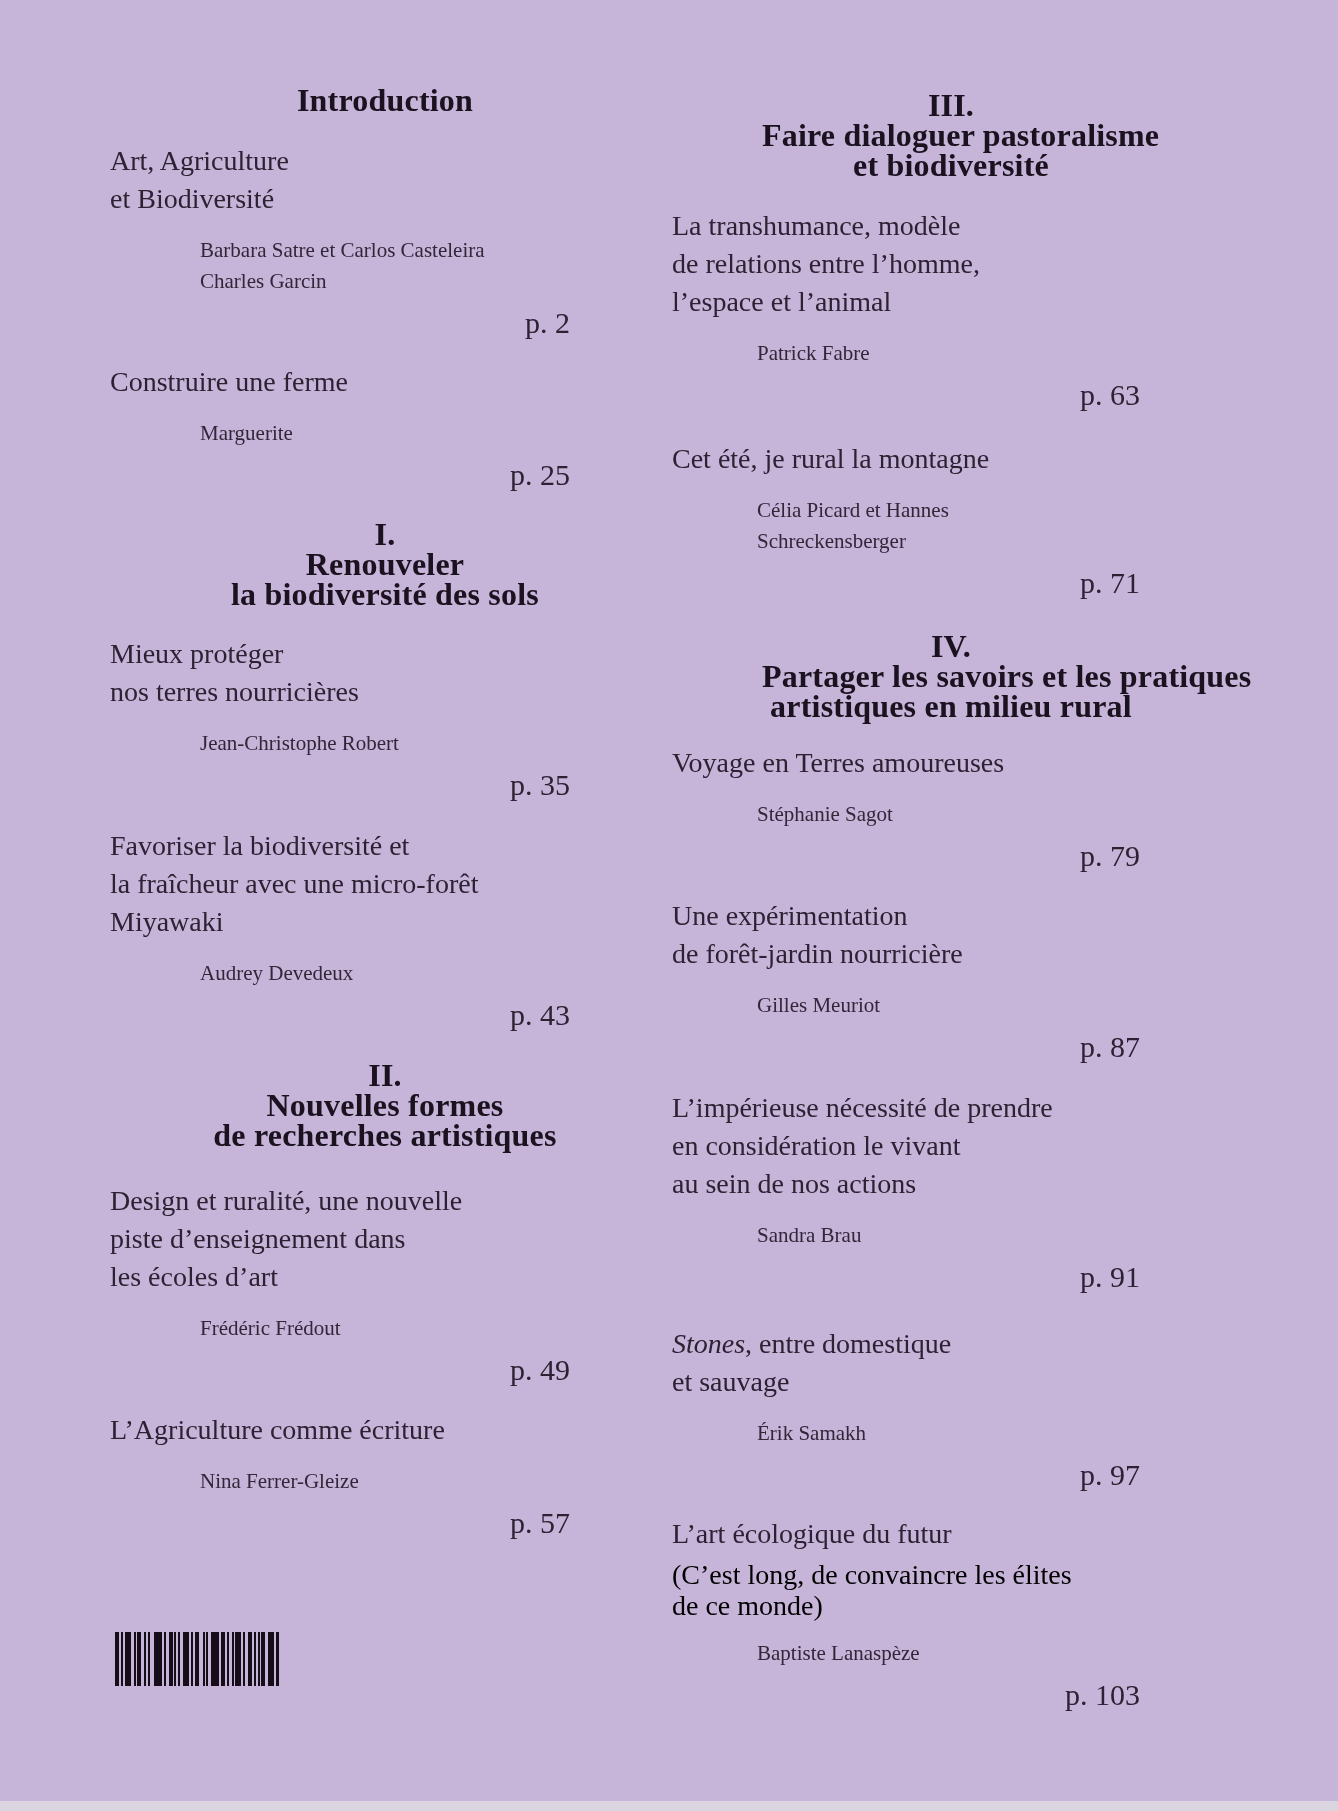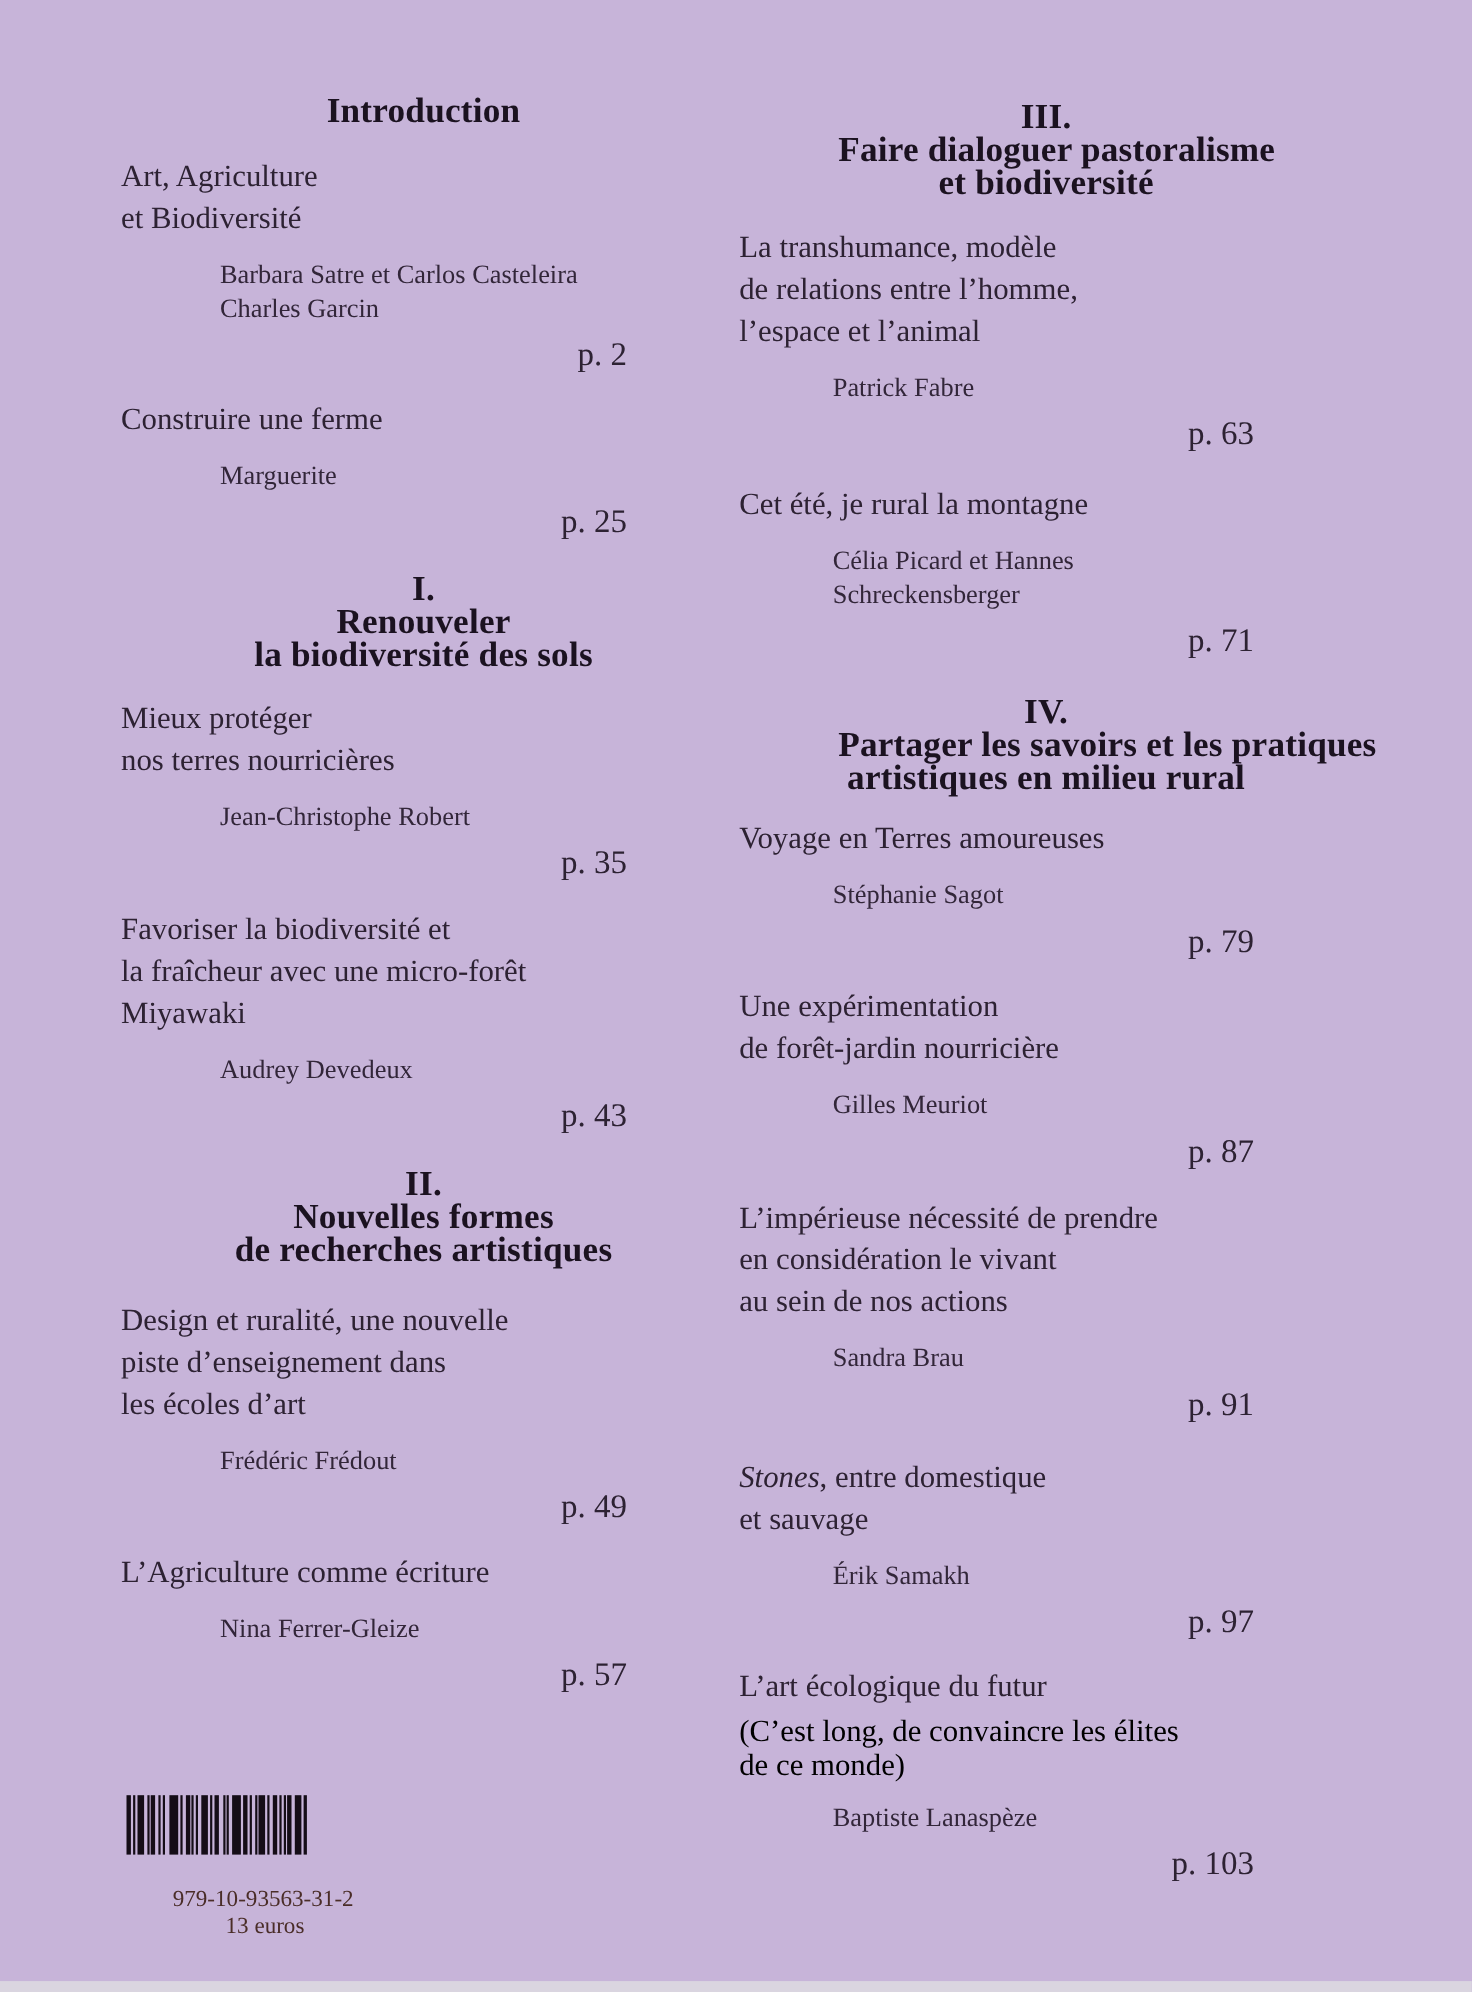--- a/index.html
+++ b/index.html
@@ -31,21 +31,21 @@
     color:#2d2233;
   }
   .title .t-italic{font-style:italic;}
   .subtitle{
     font-size:28px;line-height:31px;
     white-space:pre;
     margin-top:6px;
     color:#000000;
   }
   .authors{
-    font-size:24px;line-height:31px;
+    font-size:21px;line-height:31px;
     white-space:pre;
     margin-top:17px;
     padding-left:90px;
     color:#322639;
   }
   .col-right .authors{padding-left:85px;}
   .pagenum{
     font-size:30px;line-height:36px;
     text-align:right;
     margin-top:8px;
@@ -158,24 +158,20 @@
           <div class="bar" style="width: 2px; margin-right: 1px;"></div>
           <div class="bar" style="width: 6px; margin-right: 2px;"></div>
           <div class="bar" style="width: 2px; margin-right: 3px;"></div>
           <div class="bar" style="width: 4px; margin-right: 2px;"></div>
           <div class="bar" style="width: 2px; margin-right: 2px;"></div>
           <div class="bar" style="width: 2px; margin-right: 1px;"></div>
           <div class="bar" style="width: 4px; margin-right: 3px;"></div>
           <div class="bar" style="width: 6px; margin-right: 2px;"></div>
           <div class="bar" style="width: 3px; margin-right: 0px;"></div>
         </div>
-      <div class="isbn-row">
-        <span class="isbn">979-10-93563-31-2</span>
-        <span class="price">13 euros</span>
-      </div>
     </div>
 
   </div>
 
   <div class="col col-right">
 
     <div class="heading">III.
 Faire dialoguer pastoralisme
 et biodiversité</div>
 

